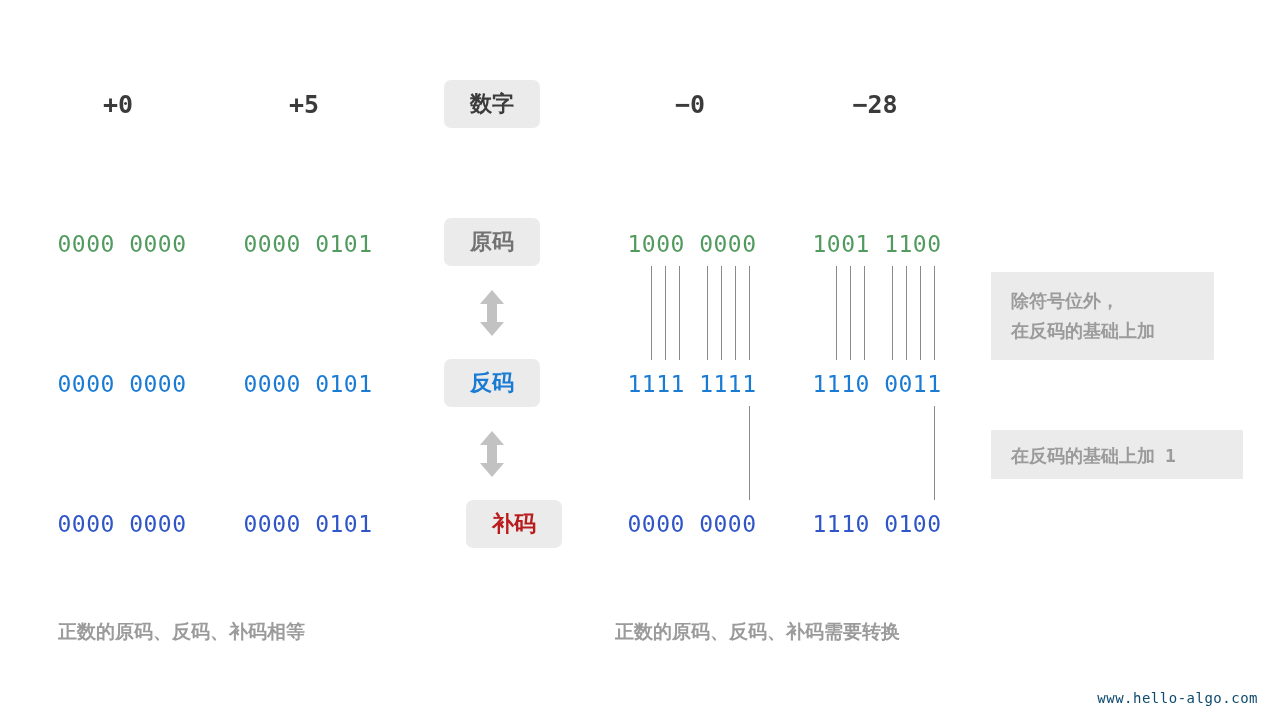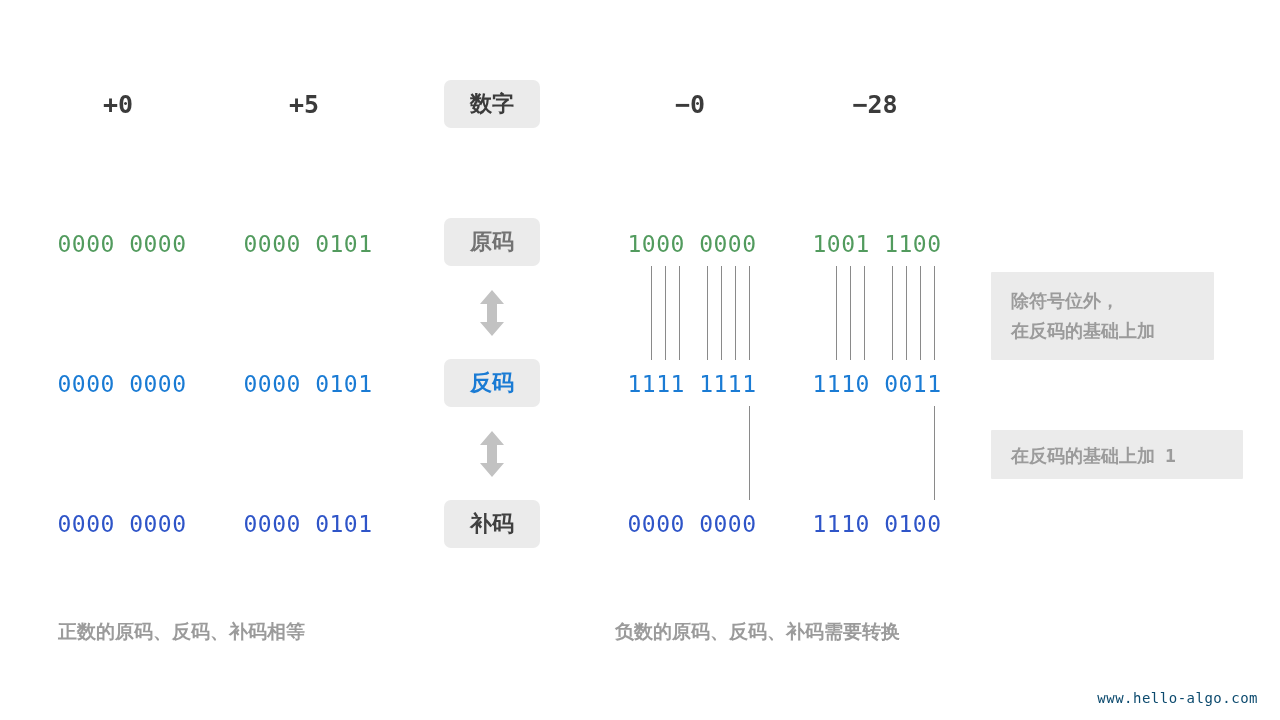--- a/index.html
+++ b/index.html
@@ -44,21 +44,21 @@
     font-size: 22px;
     font-weight: bold;
     width: 96px;
     height: 48px;
     line-height: 48px;
     text-align: center;
     color: #3b3b3b;
   }
   .badge.green  { color: #737373; }
   .badge.blue   { color: #1a7bd4; }
-  .badge.dblue  { color: #404040; }
+  .badge.dblue  { color: #b91c1c; margin-left: 22px; }
 
   
   .bits {
     font-family: "DejaVu Sans Mono", "Liberation Mono", monospace;
     font-size: 23px;
     font-weight: normal;
     letter-spacing: 0.5px;
   }
   .bits.green { color: #529b5e; }
   .bits.blue  { color: #1a7bd4; }
@@ -192,17 +192,17 @@
     <div>除符号位外，</div>
     <div>在反码的基础上加</div>
   </div>
 
   <div class="callout" style="left:991px; top:430px; width:252px; padding-top:11px; padding-bottom:8px;">
     <span>在反码的基础上加</span><span class="mono1" style="margin-left: 10px;">1</span>
   </div>
 
   <div class="caption" style="left:58px; top:619px;">正数的原码、反码、补码相等</div>
 
-  <div class="caption" style="left:615px; top:619px;">负数的原码、反码、补码需要转换</div>
+  <div class="caption" style="left:615px; top:619px;">正数的原码、反码、补码需要转换</div>
 
   <div class="watermark">www.hello-algo.com</div>
 
 </div>
 
 </body></html>

